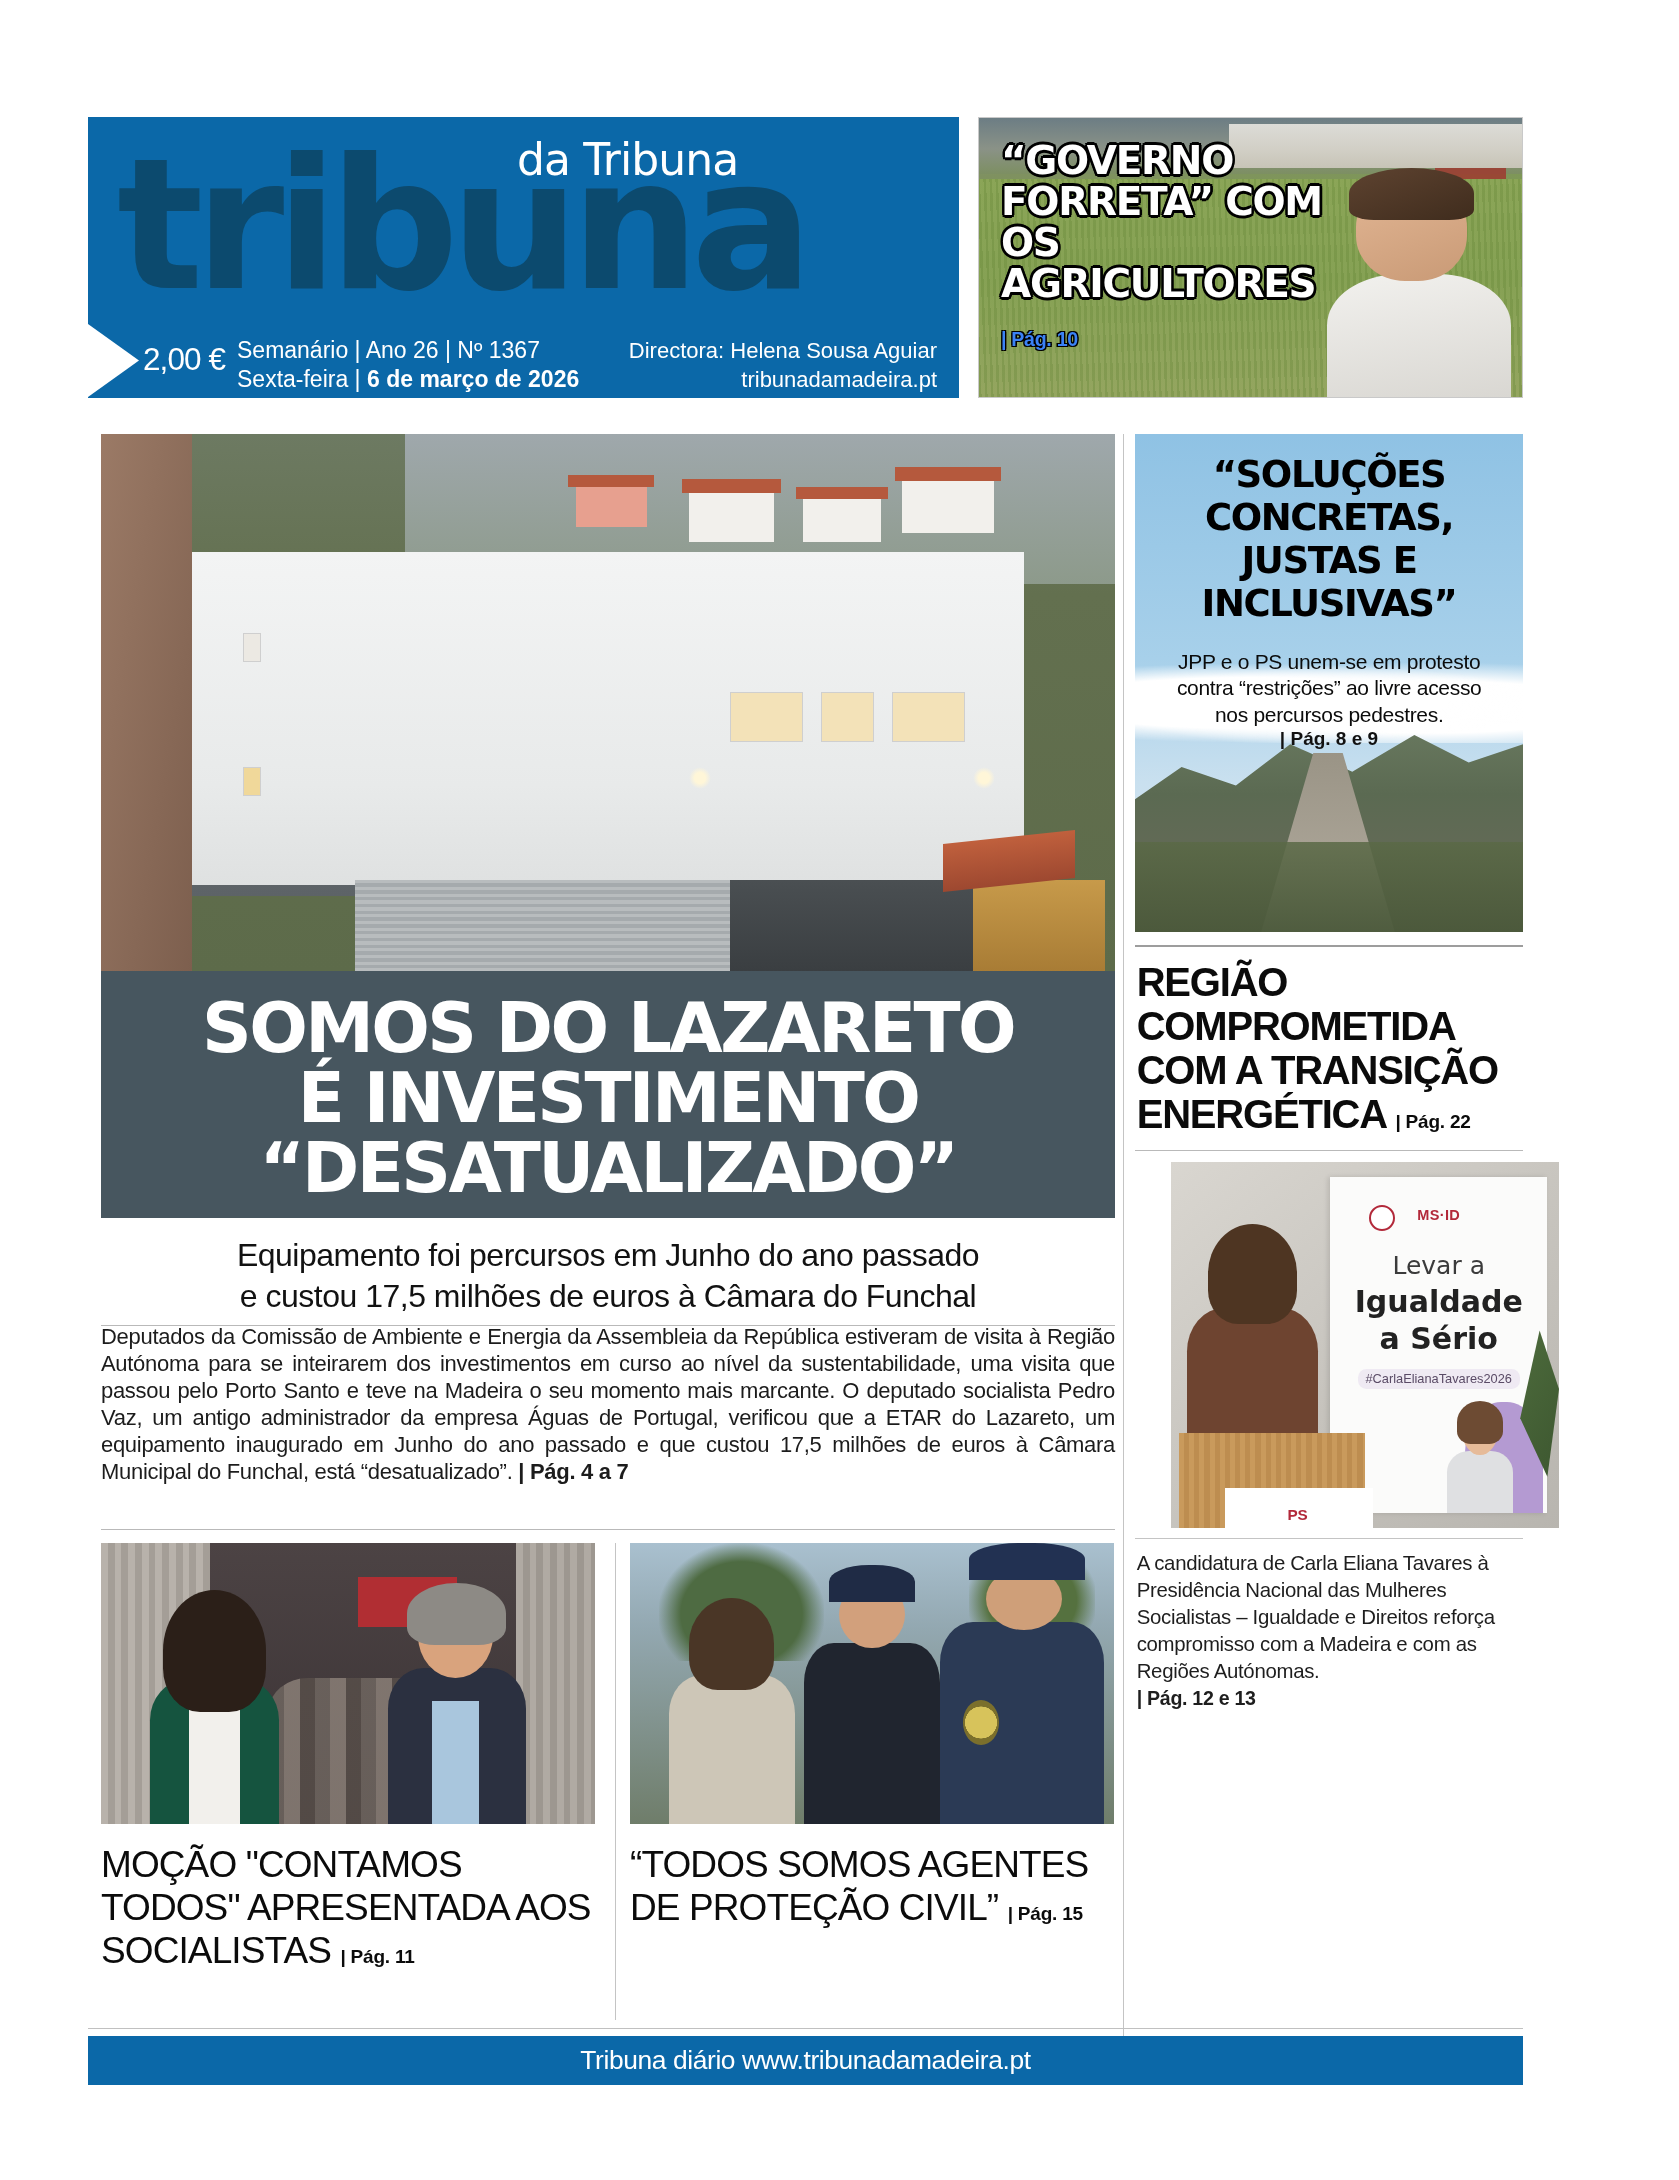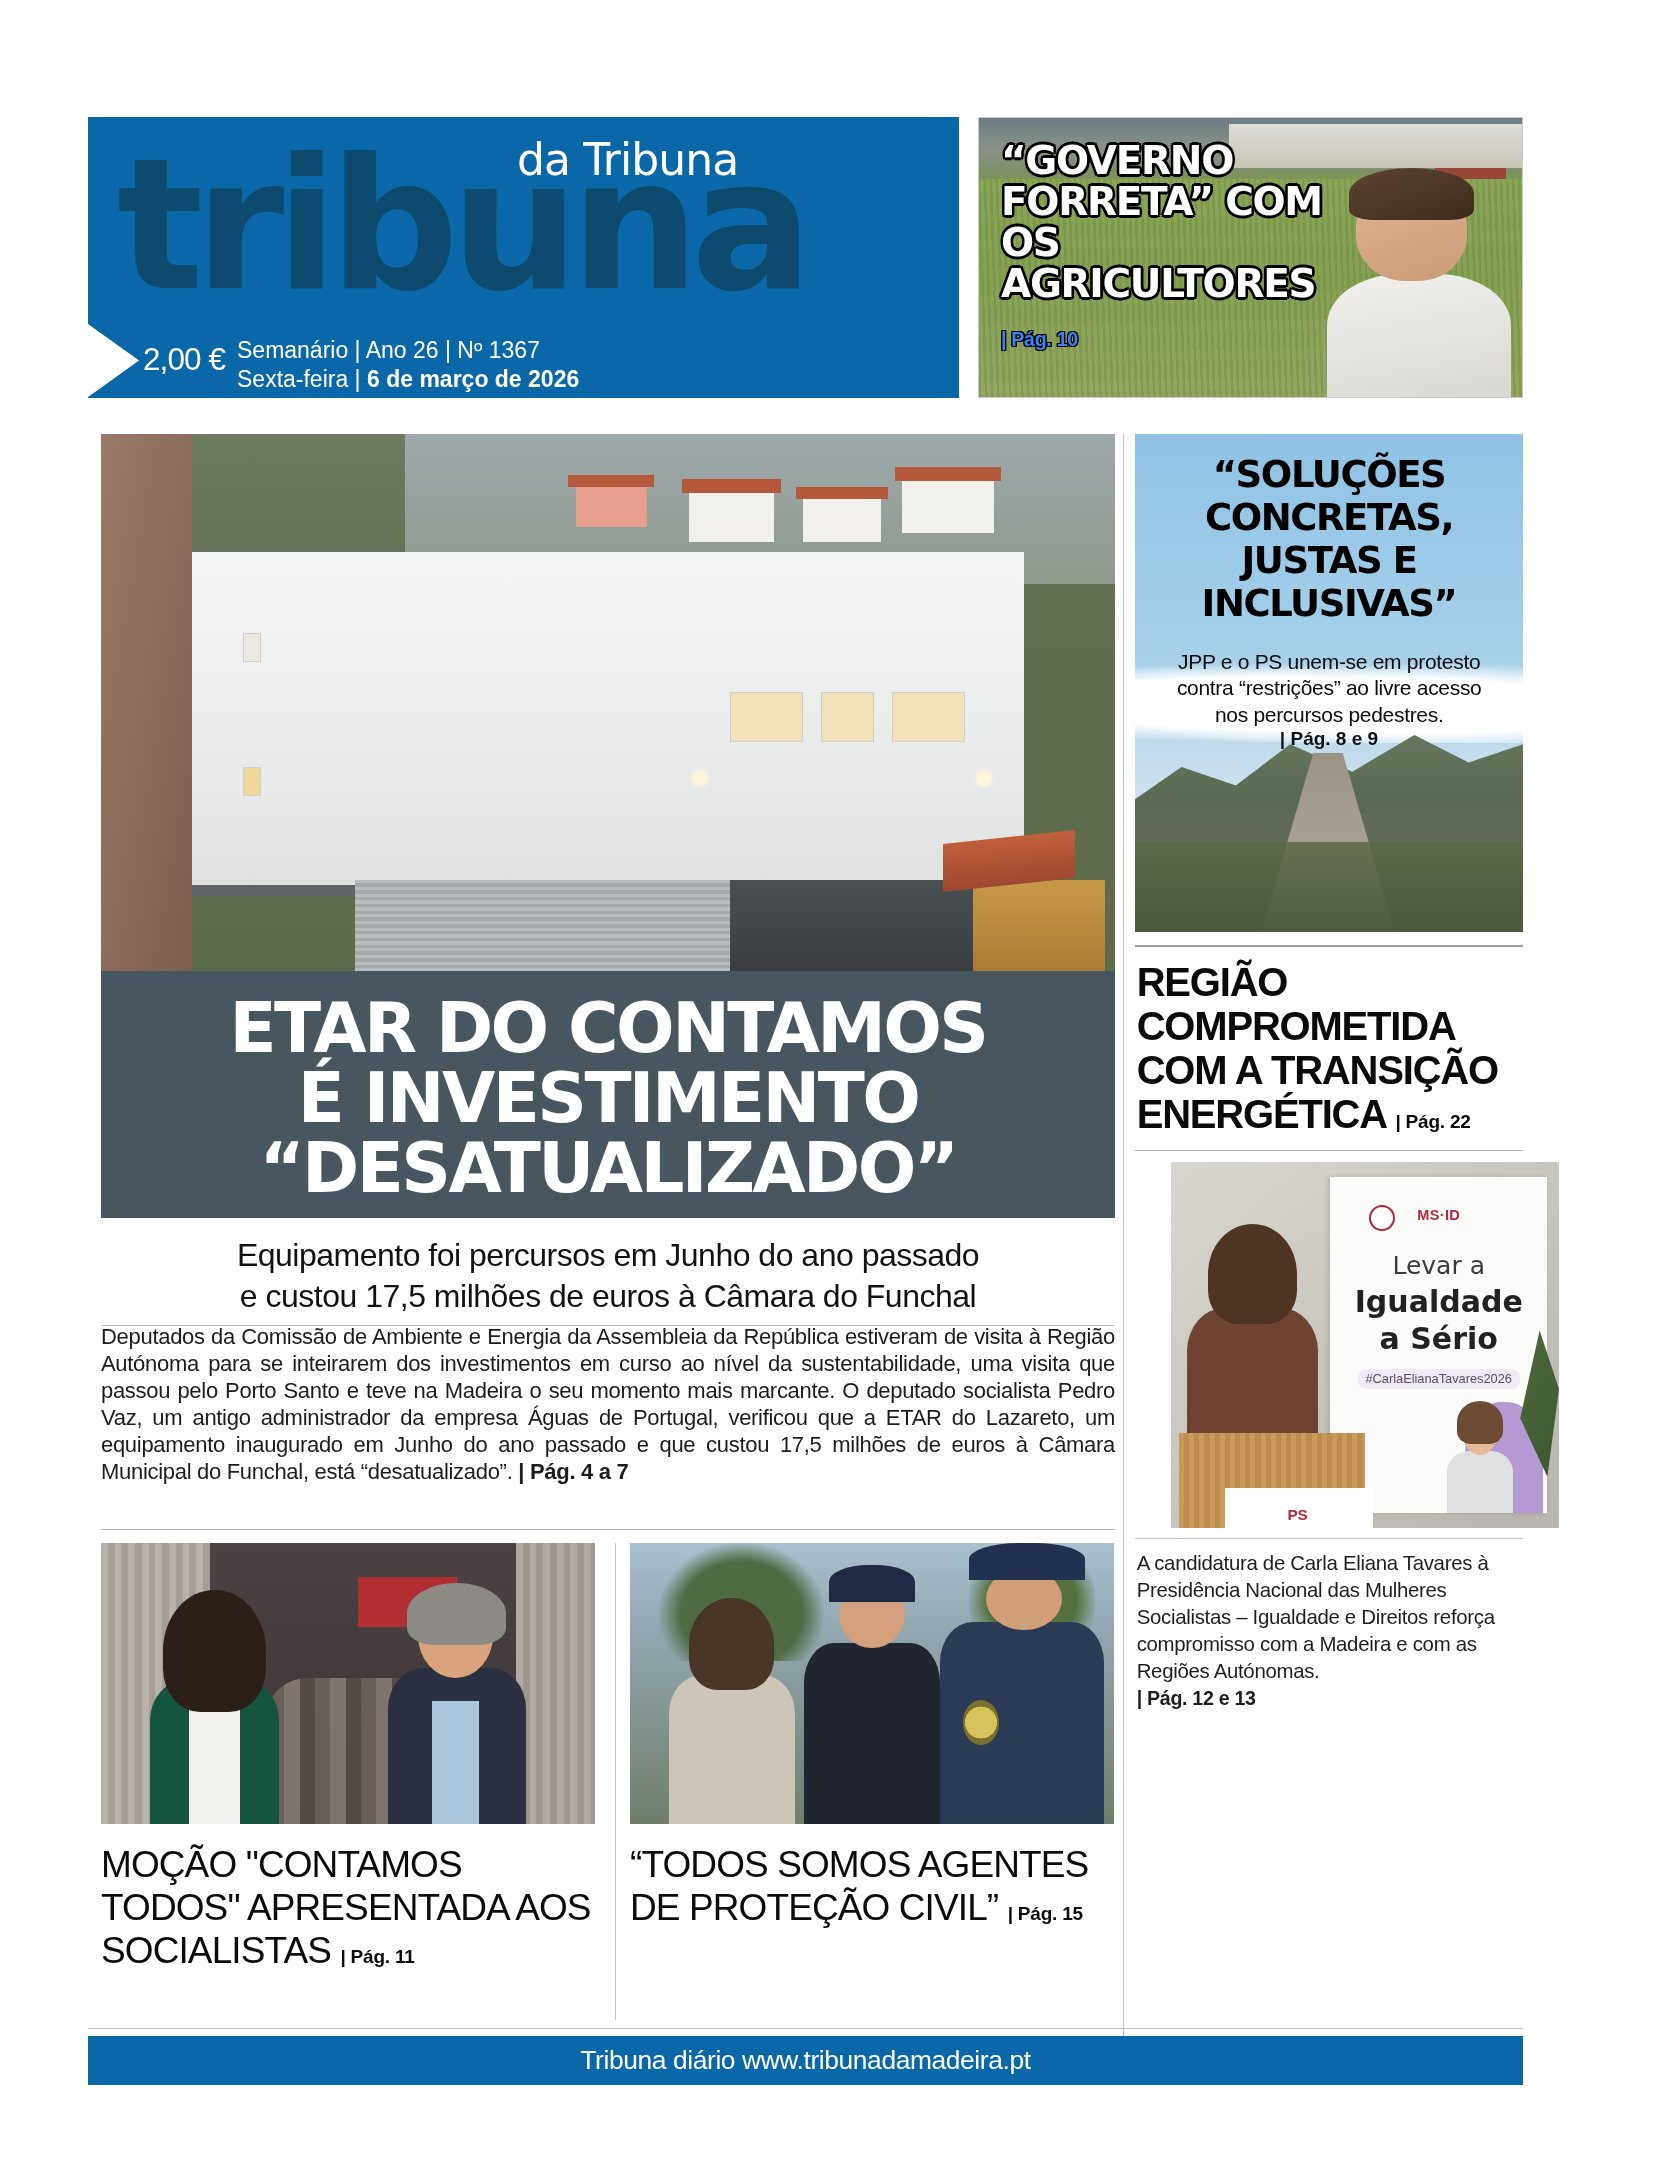--- a/index.html
+++ b/index.html
@@ -253,20 +253,24 @@
   <div class="logo-tri">
     <div class="logo-word">tribuna</div>
     <div class="logo-da">da Tribuna</div>
   </div>
 
   <div class="mh-price">2,00 €</div>
   <div class="mh-issue">
     <div>Semanário | Ano 26 | Nº 1367</div>
     <div><span>Sexta-feira | </span><b>6 de março de 2026</b></div>
   </div>
+  <div class="mh-dir">
+    <div>Directora: Helena Sousa Aguiar</div>
+    <div>tribunadamadeira.pt</div>
+  </div>
 
   <div class="teaser-top">
     <div class="tt-photo">
       <div class="tt-sky"></div>
       <div class="tt-build"></div>
       <div class="tt-redwall"></div>
       <div class="tt-grass"></div>
       <div class="tt-person">
         <div class="tt-shirt"></div>
         <div class="tt-head"></div>
@@ -305,21 +309,21 @@
       <div class="lp-lamp" style="left:58%;top:62%;"></div>
       <div class="lp-lamp" style="left:86%;top:62%;"></div>
       <div class="lp-base"></div>
       <div class="lp-dark"></div>
       <div class="lp-glow"></div>
       <div class="lp-roofred"></div>
     </div>
 
     <div class="headbox">
       <div class="headline">
-        <div>ETAR DO CONTAMOS</div>
+        <div>SOMOS DO LAZARETO</div>
         <div>É INVESTIMENTO</div>
         <div>“DESATUALIZADO”</div>
       </div>
     </div>
 
     <div class="subhead">
       <div>Equipamento foi percursos em Junho do ano passado</div>
       <div>e custou 17,5 milhões de euros à Câmara do Funchal</div>
     </div>
 

